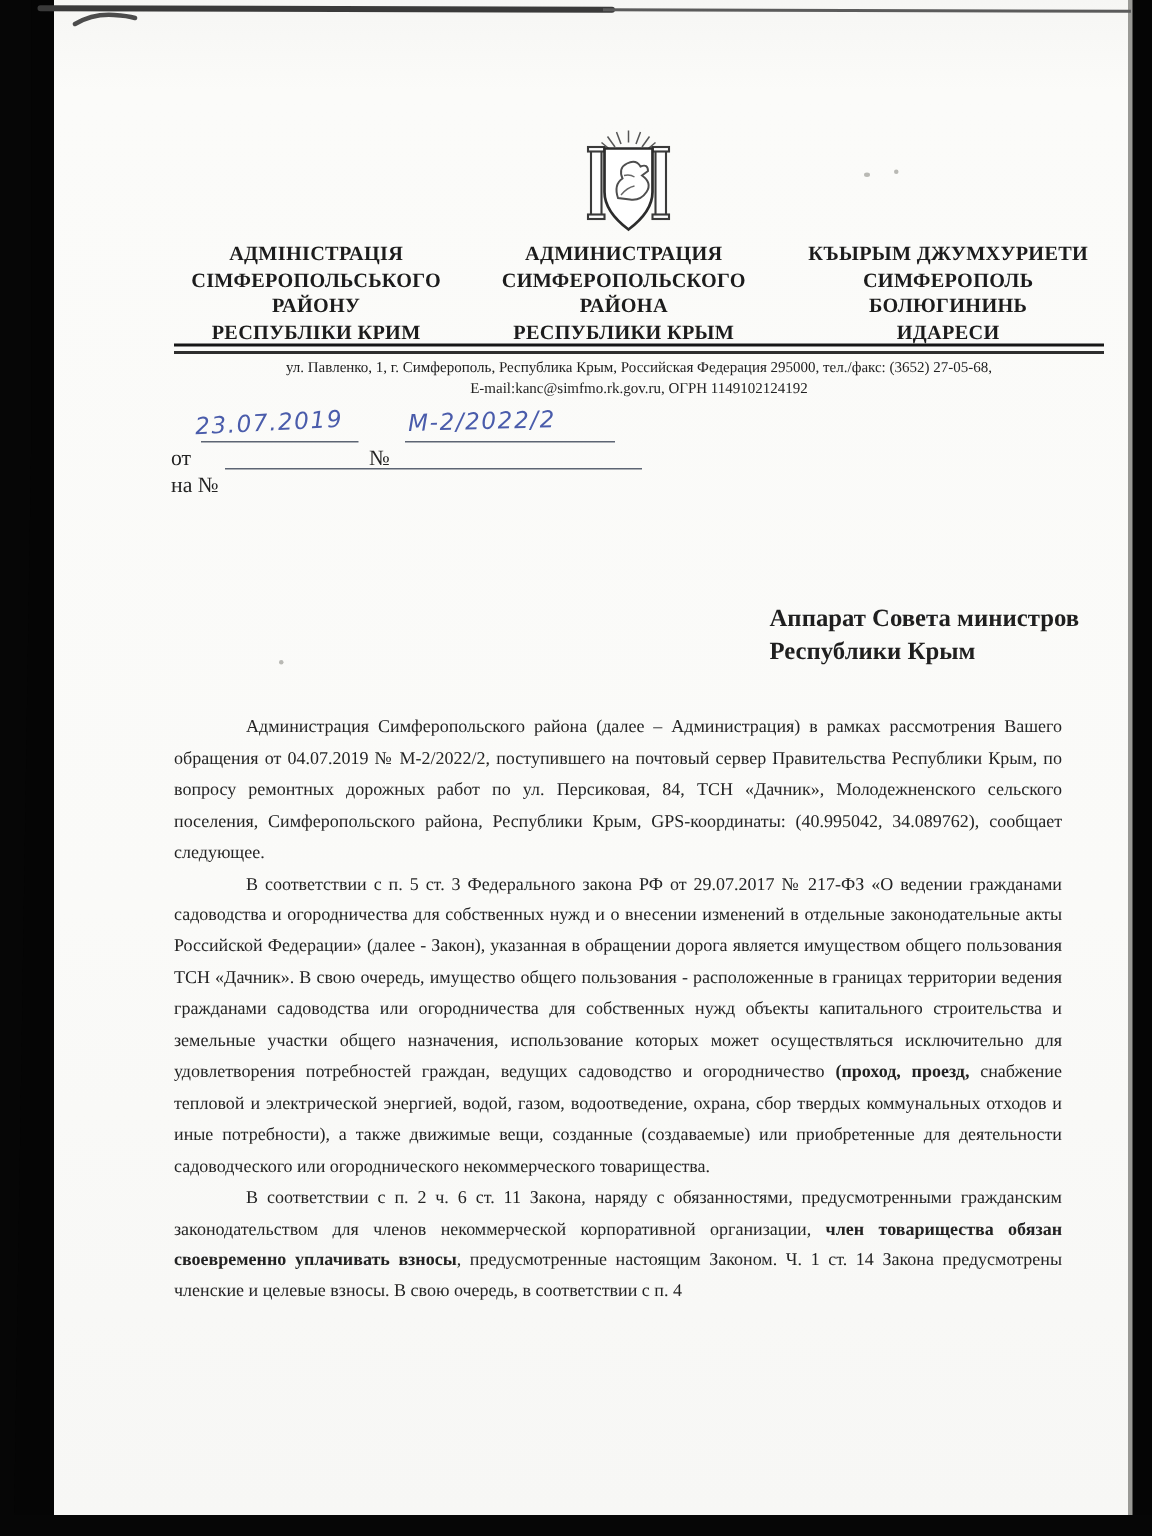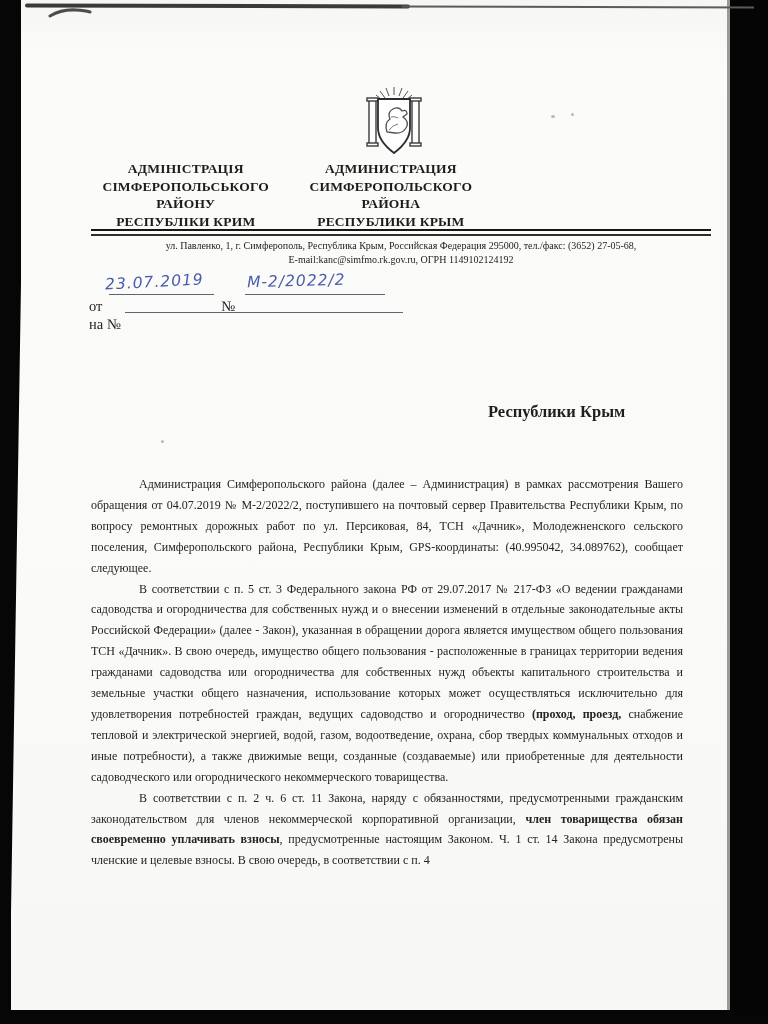--- a/index.html
+++ b/index.html
@@ -2,21 +2,21 @@
 <html><head>
 <meta charset="utf-8">
 <style>
   html,body{margin:0;padding:0;}
   body{
     width:768px;height:1024px;position:relative;overflow:hidden;
     background:#050505;
     font-family:"Liberation Serif", serif;
   }
   .paper{
-    position:absolute;left:11px;top:0;width:719px;height:1010px;
+    position:absolute;left:36px;top:0;width:719px;height:1010px;
     background:linear-gradient(180deg,#f6f6f4 0%,#fbfbf9 6%,#fafaf8 60%,#f7f7f5 100%);
     border-right:3px solid #9a9a96;
     box-sizing:border-box;
   }
   
   .bar-left{position:absolute;left:0;top:0;width:21px;height:1010px;background:#060606;
     clip-path:polygon(0 0,100% 0,100% 28%,45% 100%,0 100%);z-index:5;}
   .bar-bottom{position:absolute;left:0;top:1010px;width:768px;height:14px;background:#060606;z-index:6;}
   .edge-line-a{position:absolute;left:25px;top:4px;width:385px;height:4px;background:#3a3a3a;border-radius:3px;transform:rotate(.15deg);z-index:7;}
   .edge-line-b{position:absolute;left:402px;top:6px;width:352px;height:2px;background:#5b5b5b;transform:rotate(.15deg);z-index:7;}
@@ -108,20 +108,24 @@
 
   <div class="org-cols">
     <div class="org-col">АДМІНІСТРАЦІЯ
 СІМФЕРОПОЛЬСЬКОГО
 РАЙОНУ
 РЕСПУБЛІКИ КРИМ</div>
     <div class="org-col">АДМИНИСТРАЦИЯ
 СИМФЕРОПОЛЬСКОГО
 РАЙОНА
 РЕСПУБЛИКИ КРЫМ</div>
+    <div class="org-col">КЪЫРЫМ ДЖУМХУРИЕТИ
+СИМФЕРОПОЛЬ
+БОЛЮГИНИНЬ
+ИДАРЕСИ</div>
   </div>
 
   <div class="double-rule"></div>
 
   <div class="addr">
     <div>ул. Павленко, 1, г. Симферополь, Республика Крым, Российская Федерация 295000, тел./факс: (3652) 27-05-68,</div>
     <div>E-mail:kanc@simfmo.rk.gov.ru, ОГРН 1149102124192</div>
   </div>
 
   <div class="ref">
@@ -129,20 +133,21 @@
     <span class="uline" style="left:20px;top:24px;width:105px;"></span>
     <span class="hand" style="left:16px;top:3px;transform:rotate(-3deg);">23.07.2019</span>
     <span class="label" style="left:132px;top:8px;">№</span>
     <span class="uline" style="left:156px;top:24px;width:140px;"></span>
     <span class="hand" style="left:158px;top:2px;transform:rotate(-1.5deg);">М-2/2022/2</span>
     <span class="label" style="left:0;top:26px;">на №</span>
     <span class="uline" style="left:36px;top:42px;width:278px;"></span>
   </div>
 
   <div class="addressee">
+    <div>Аппарат Совета министров</div>
     <div>Республики Крым</div>
   </div>
 
   <div class="body-text">
     <p><span>Администрация Симферопольского района (далее – Администрация) в рамках рассмотрения Вашего обращения от 04.07.2019 № М-2/2022/2, поступившего на почтовый сервер Правительства Республики Крым, по вопросу ремонтных дорожных работ по ул. Персиковая, 84, ТСН «Дачник», Молодежненского сельского поселения, Симферопольского района, Республики Крым, GPS-координаты: (40.995042, 34.089762), сообщает следующее.</span></p>
     <p><span>В соответствии с п. 5 ст. 3 Федерального закона РФ от 29.07.2017 № 217-ФЗ «О ведении гражданами садоводства и огородничества для собственных нужд и о внесении изменений в отдельные законодательные акты Российской Федерации» (далее - Закон), указанная в обращении дорога является имуществом общего пользования ТСН «Дачник». В свою очередь, имущество общего пользования - расположенные в границах территории ведения гражданами садоводства или огородничества для собственных нужд объекты капитального строительства и земельные участки общего назначения, использование которых может осуществляться исключительно для удовлетворения потребностей граждан, ведущих садоводство и огородничество </span><span class="b">(проход, проезд,</span><span> снабжение тепловой и электрической энергией, водой, газом, водоотведение, охрана, сбор твердых коммунальных отходов и иные потребности), а также движимые вещи, созданные (создаваемые) или приобретенные для деятельности садоводческого или огороднического некоммерческого товарищества.</span></p>
     <p><span>В соответствии с п. 2 ч. 6 ст. 11 Закона, наряду с обязанностями, предусмотренными гражданским законодательством для членов некоммерческой корпоративной организации, </span><span class="b">член товарищества обязан своевременно уплачивать взносы</span><span>, предусмотренные настоящим Законом. Ч. 1 ст. 14 Закона предусмотрены членские и целевые взносы. В свою очередь, в соответствии с п. 4</span></p>
   </div>
 
 </div>

